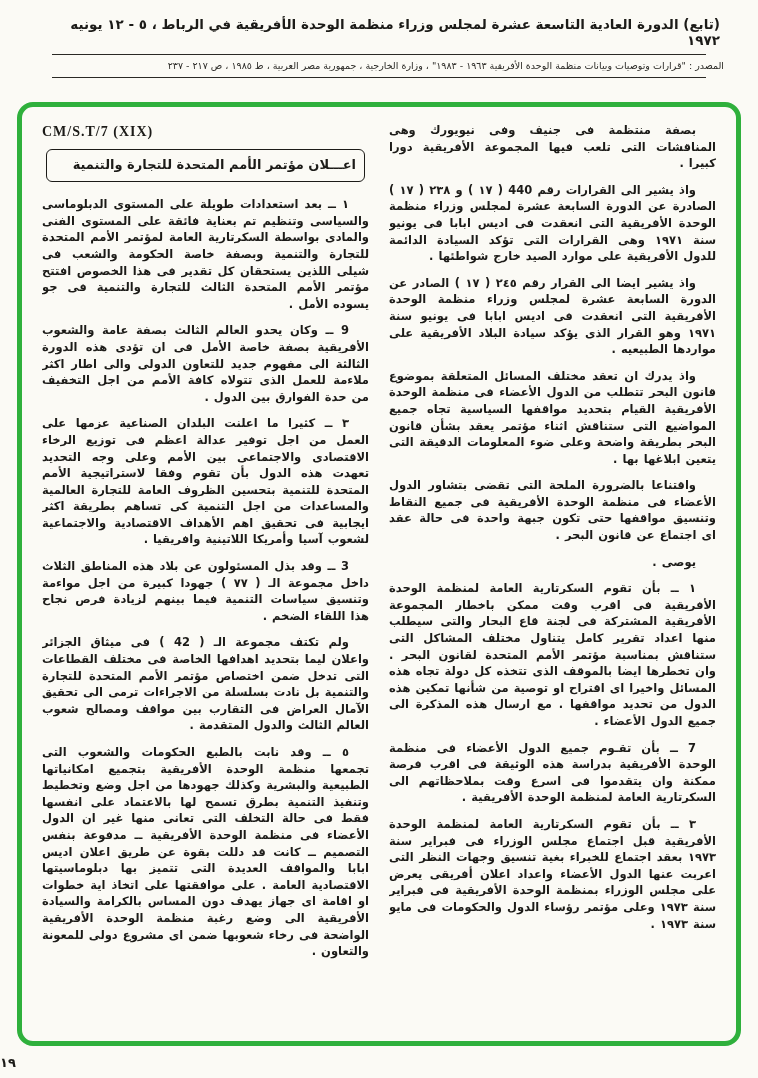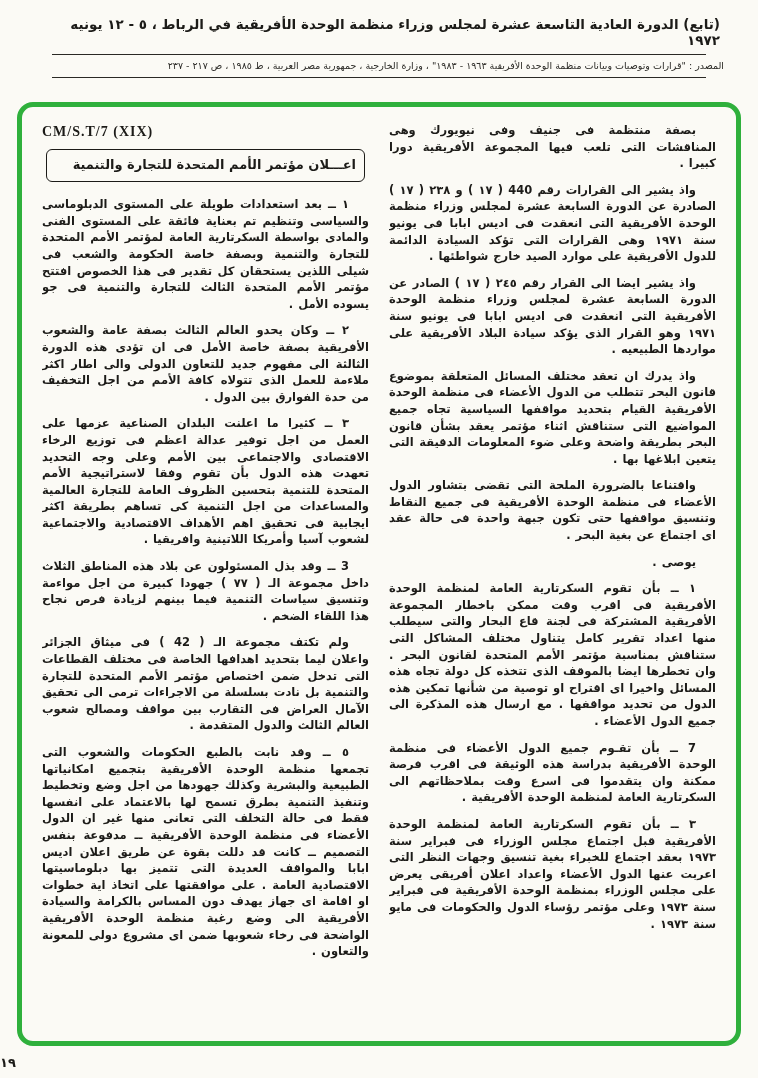--- a/index.html
+++ b/index.html
@@ -111,34 +111,34 @@
 </header>
 
 <main class="green-box">
   <div class="cols">
 
     <section class="col">
       <p>بصفة منتظمة فى جنيف وفى نيويورك وهى المناقشات التى تلعب فيها المجموعة الأفريقية دورا كبيرا .</p>
       <p>واذ يشير الى القرارات رقم 440 ( ١٧ ) و ٢٣٨ ( ١٧ ) الصادرة عن الدورة السابعة عشرة لمجلس وزراء منظمة الوحدة الأفريقية التى انعقدت فى اديس ابابا فى يونيو سنة ١٩٧١ وهى القرارات التى تؤكد السيادة الدائمة للدول الأفريقية على موارد الصيد خارج شواطئها .</p>
       <p>واذ يشير ايضا الى القرار رقم ٢٤٥ ( ١٧ ) الصادر عن الدورة السابعة عشرة لمجلس وزراء منظمة الوحدة الأفريقية التى انعقدت فى اديس ابابا فى يونيو سنة ١٩٧١ وهو القرار الذى يؤكد سيادة البلاد الأفريقية على مواردها الطبيعيه .</p>
       <p>واذ يدرك ان تعقد مختلف المسائل المتعلقة بموضوع قانون البحر تتطلب من الدول الأعضاء فى منظمة الوحدة الأفريقية القيام بتحديد مواقفها السياسية تجاه جميع المواضيع التى ستناقش اثناء مؤتمر يعقد بشأن قانون البحر بطريقة واضحة وعلى ضوء المعلومات الدقيقة التى يتعين ابلاغها بها .</p>
-      <p>واقتناعا بالضرورة الملحة التى تقضى بتشاور الدول الأعضاء فى منظمة الوحدة الأفريقية فى جميع النقاط وتنسيق مواقفها حتى تكون جبهة واحدة فى حالة عقد اى اجتماع عن بغية البحر .</p>
+      <p>واقتناعا بالضرورة الملحة التى تقضى بتشاور الدول الأعضاء فى منظمة الوحدة الأفريقية فى جميع النقاط وتنسيق مواقفها حتى تكون جبهة واحدة فى حالة عقد اى اجتماع عن قانون البحر .</p>
       <p>يوصى .</p>
       <p>١ ــ بأن تقوم السكرتارية العامة لمنظمة الوحدة الأفريقية فى اقرب وقت ممكن باخطار المجموعة الأفريقية المشتركة فى لجنة قاع البحار والتى سيطلب منها اعداد تقرير كامل يتناول مختلف المشاكل التى ستناقش بمناسبة مؤتمر الأمم المتحدة لقانون البحر . وان تخطرها ايضا بالموقف الذى تتخذه كل دولة تجاه هذه المسائل واخيرا اى اقتراح او توصية من شأنها تمكين هذه الدول من تحديد مواقفها . مع ارسال هذه المذكرة الى جميع الدول الأعضاء .</p>
       <p>7 ــ بأن تقـوم جميع الدول الأعضاء فى منظمة الوحدة الأفريقية بدراسة هذه الوثيقة فى اقرب فرصة ممكنة وان يتقدموا فى اسرع وقت بملاحظاتهم الى السكرتارية العامة لمنظمة الوحدة الأفريقية .</p>
       <p>٣ ــ بأن تقوم السكرتارية العامة لمنظمة الوحدة الأفريقية قبل اجتماع مجلس الوزراء فى فبراير سنة ١٩٧٣ بعقد اجتماع للخبراء بغية تنسيق وجهات النظر التى اعربت عنها الدول الأعضاء واعداد اعلان أفريقى يعرض على مجلس الوزراء بمنظمة الوحدة الأفريقية فى فبراير سنة ١٩٧٣ وعلى مؤتمر رؤساء الدول والحكومات فى مايو سنة ١٩٧٣ .</p>
     </section>
 
     <section class="col">
       <div class="doc-ref">CM/S.T/7  (XIX)</div>
       <div class="decl-title-box">
         <span>اعـــلان مؤتمر الأمم المتحدة للتجارة والتنمية</span>
       </div>
       <p>١ ــ بعد استعدادات طويلة على المستوى الدبلوماسى والسياسى وتنظيم تم بعناية فائقة على المستوى الفنى والمادى بواسطة السكرتارية العامة لمؤتمر الأمم المتحدة للتجارة والتنمية وبصفة خاصة الحكومة والشعب فى شيلى اللذين يستحقان كل تقدير فى هذا الخصوص افتتح مؤتمر الأمم المتحدة الثالث للتجارة والتنمية فى جو يسوده الأمل .</p>
-      <p>٢ ــ وكان يحدو العالم الثالث بصفة عامة والشعوب الأفريقية بصفة خاصة الأمل فى ان تؤدى هذه الدورة الثالثة الى مفهوم جديد للتعاون الدولى والى اطار اكثر ملاءمة للعمل الذى تتولاه كافة الأمم من اجل التخفيف من حدة الفوارق بين الدول .</p>
+      <p>9 ــ وكان يحدو العالم الثالث بصفة عامة والشعوب الأفريقية بصفة خاصة الأمل فى ان تؤدى هذه الدورة الثالثة الى مفهوم جديد للتعاون الدولى والى اطار اكثر ملاءمة للعمل الذى تتولاه كافة الأمم من اجل التخفيف من حدة الفوارق بين الدول .</p>
       <p>٣ ــ كثيرا ما اعلنت البلدان الصناعية عزمها على العمل من اجل توفير عدالة اعظم فى توزيع الرخاء الاقتصادى والاجتماعى بين الأمم وعلى وجه التحديد تعهدت هذه الدول بأن تقوم وفقا لاستراتيجية الأمم المتحدة للتنمية بتحسين الظروف العامة للتجارة العالمية والمساعدات من اجل التنمية كى تساهم بطريقة اكثر ايجابية فى تحقيق اهم الأهداف الاقتصادية والاجتماعية لشعوب آسيا وأمريكا اللاتينية وافريقيا .</p>
       <p>3 ــ وقد بذل المسئولون عن بلاد هذه المناطق الثلاث داخل مجموعة الـ ( ٧٧ ) جهودا كبيرة من اجل مواءمة وتنسيق سياسات التنمية فيما بينهم لزيادة فرص نجاح هذا اللقاء الضخم .</p>
       <p>ولم تكتف مجموعة الـ ( 42 ) فى ميثاق الجزائر واعلان ليما بتحديد اهدافها الخاصة فى مختلف القطاعات التى تدخل ضمن اختصاص مؤتمر الأمم المتحدة للتجارة والتنمية بل نادت بسلسلة من الاجراءات ترمى الى تحقيق الآمال العراض فى التقارب بين مواقف ومصالح شعوب العالم الثالث والدول المتقدمة .</p>
       <p>٥ ــ وقد نابت بالطبع الحكومات والشعوب التى تجمعها منظمة الوحدة الأفريقية بتجميع امكانياتها الطبيعية والبشرية وكذلك جهودها من اجل وضع وتخطيط وتنفيذ التنمية بطرق تسمح لها بالاعتماد على انفسها فقط فى حالة التخلف التى تعانى منها غير ان الدول الأعضاء فى منظمة الوحدة الأفريقية ــ مدفوعة بنفس التصميم ــ كانت قد دللت بقوة عن طريق اعلان اديس ابابا والمواقف العديدة التى تتميز بها دبلوماسيتها الاقتصادية العامة . على موافقتها على اتخاذ اية خطوات او اقامة اى جهاز يهدف دون المساس بالكرامة والسيادة الأفريقية الى وضع رغبة منظمة الوحدة الأفريقية الواضحة فى رخاء شعوبها ضمن اى مشروع دولى للمعونة والتعاون .</p>
     </section>
 
   </div>
 </main>
 
 <footer class="page-footer">

